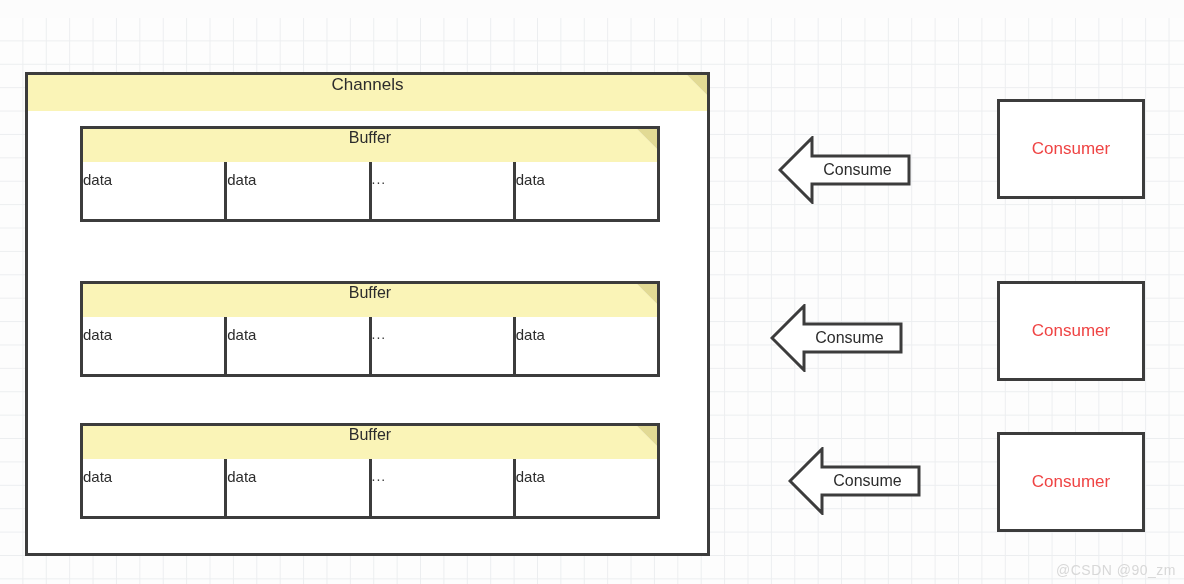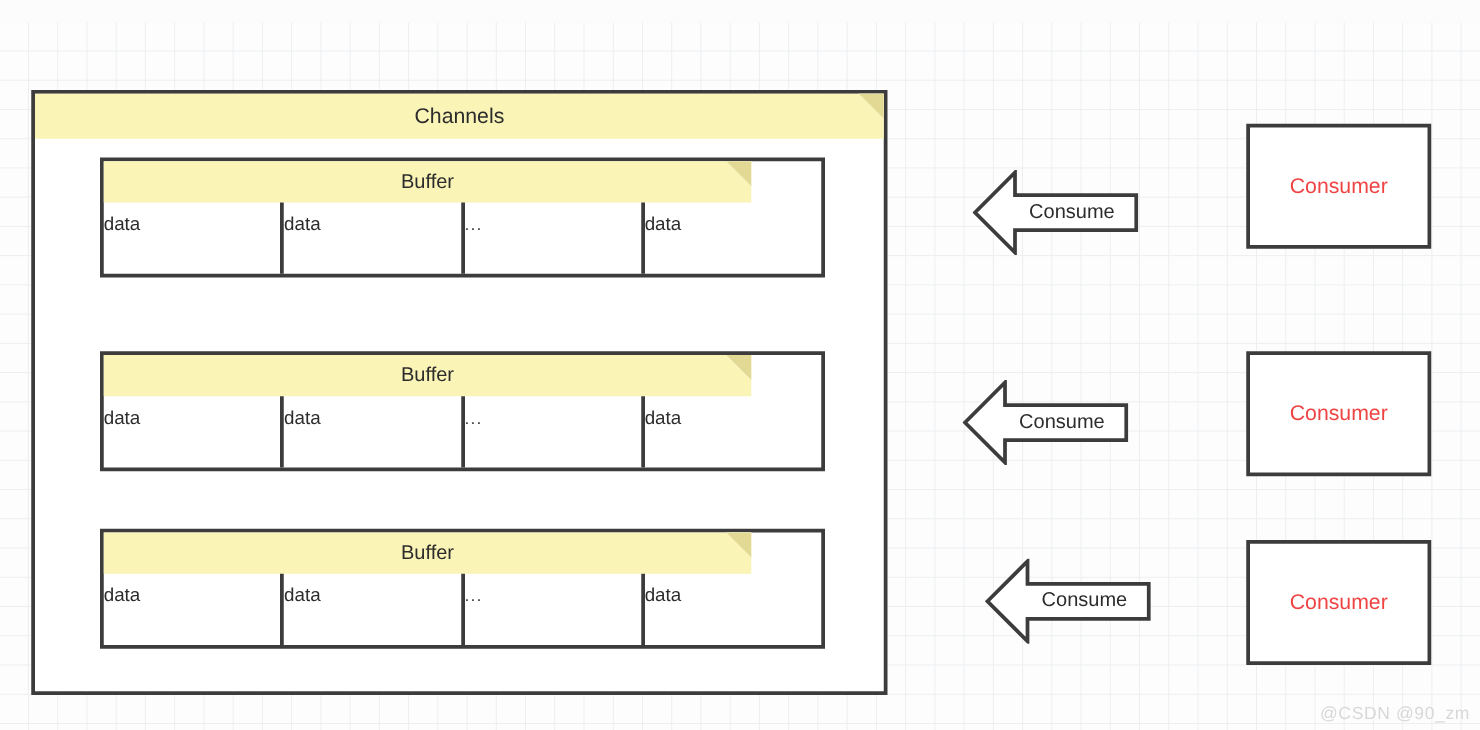--- a/index.html
+++ b/index.html
@@ -44,21 +44,20 @@
     height: 484px;
     border: 3px solid #3c3c3c;
     background: #ffffff;
     box-sizing: border-box;
   }
   .banner {
     position: relative;
     background: #faf4b7;
     box-sizing: border-box;
     display: flex;
-    align-items: center;
     justify-content: center;
     color: #2c2c2c;
   }
   .banner .fold {
     position: absolute;
     right: 0;
     top: 0;
     width: 0; height: 0;
     border-left: 20px solid transparent;
     border-top: 20px solid #e2da94;
@@ -85,21 +84,21 @@
     left: 52px;
     width: 580px;
     height: 96px;
     border: 3px solid #3c3c3c;
     box-sizing: border-box;
     background: #ffffff;
   }
   .buffer-banner {
     position: absolute;
     left: 0; top: 0;
-    width: 518px;
+    width: 574px;
     height: 33px;
     font-size: 16px;
   }
   .buffer-cells {
     position: absolute;
     left: 0;
     top: 33px;
     width: 574px;
     height: 57px;
     display: flex;

